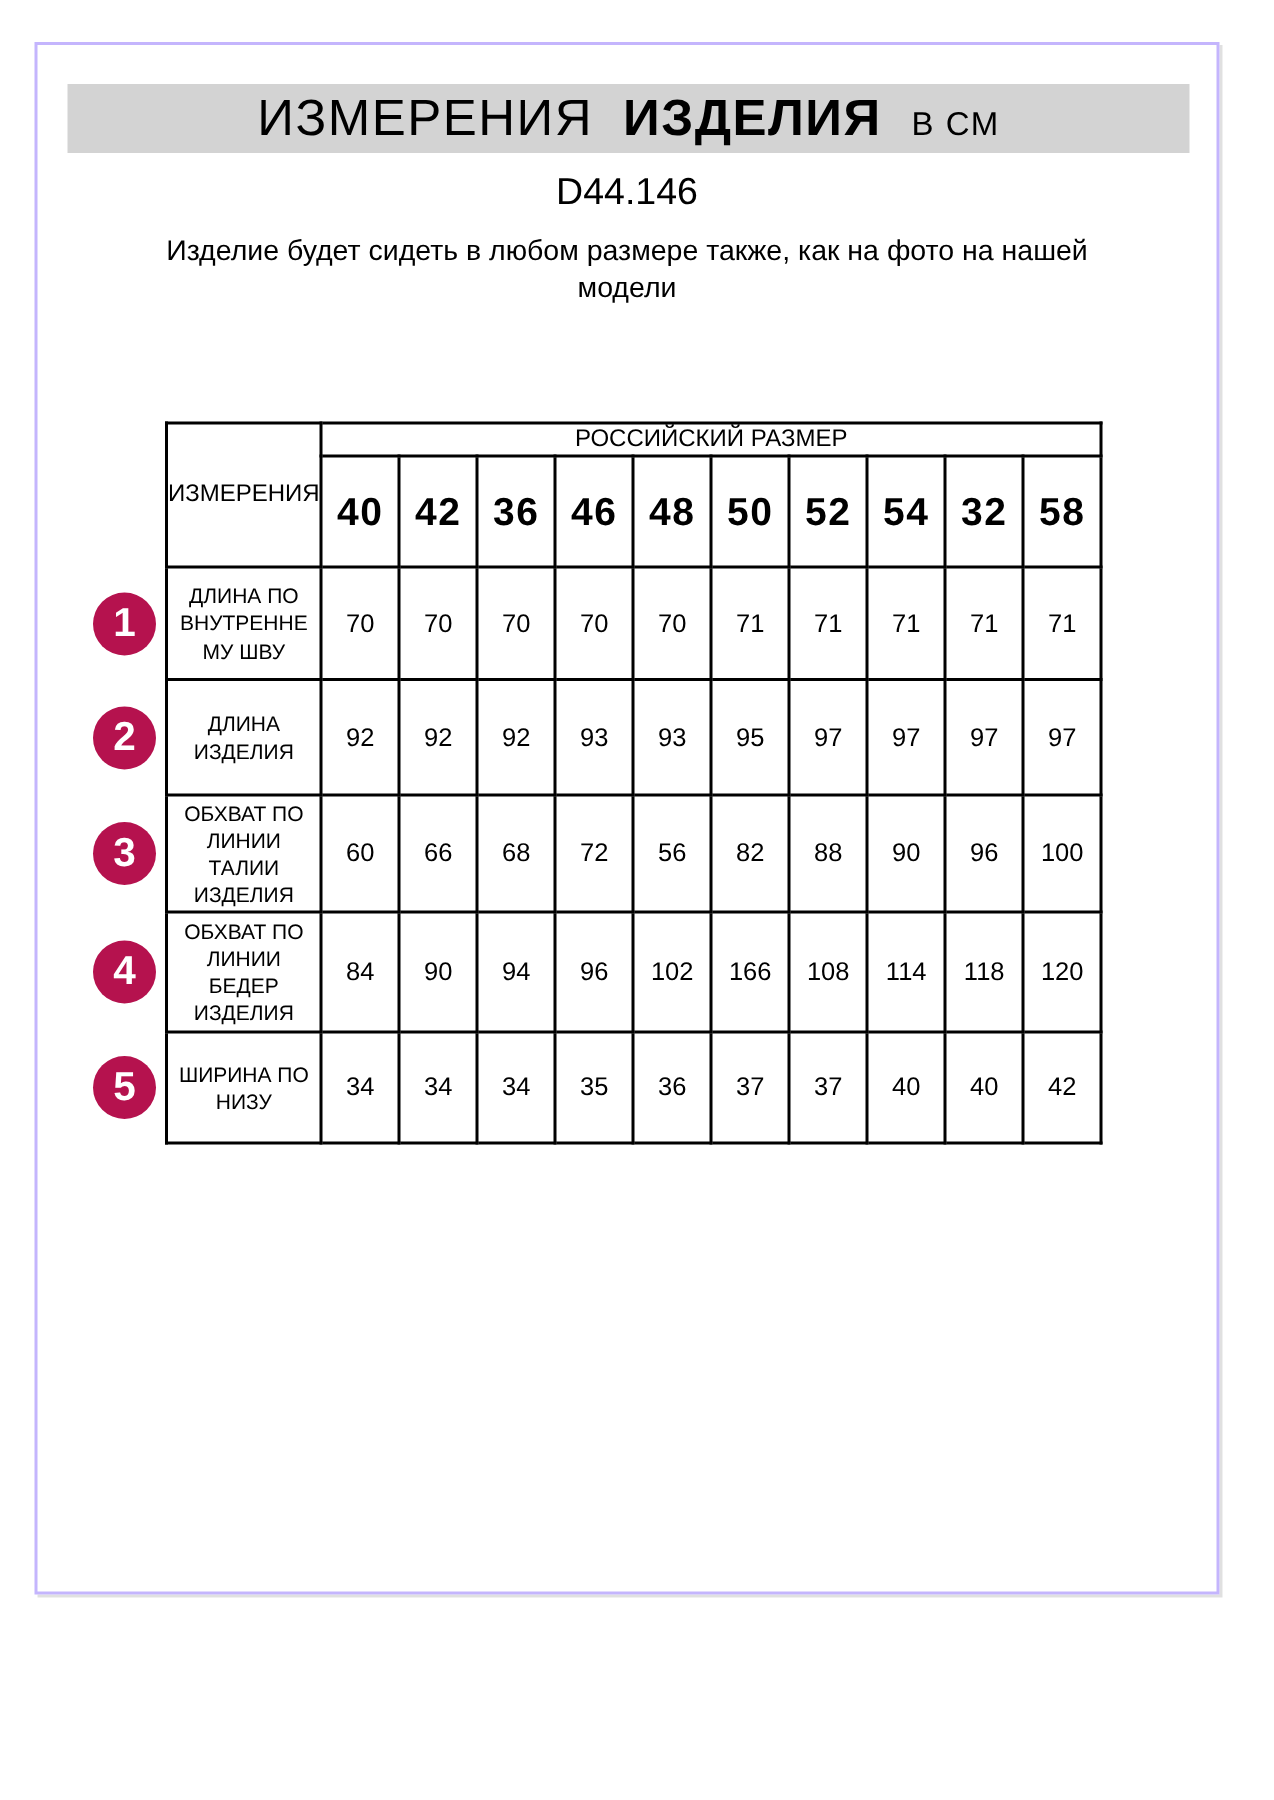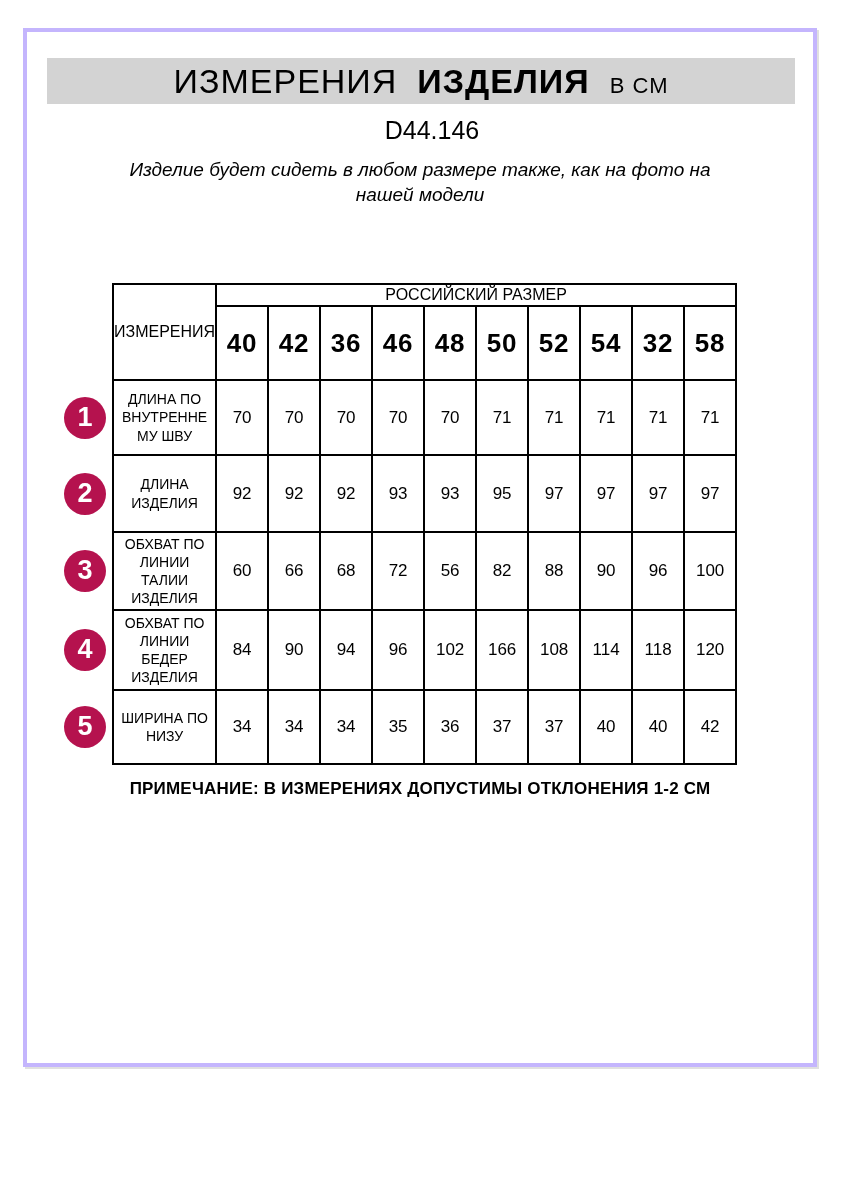--- a/index.html
+++ b/index.html
@@ -12,21 +12,21 @@
     background:#fff;
     position:relative;
     font-family:"Liberation Sans", sans-serif;
     color:#000;
     overflow:hidden;
   }
   .frame{
     position:absolute;
     left:23px;top:28px;
     width:786px;height:1031px;
-    border:4px solid #c4b5fd;
+    border:2px solid #c4b5fd;
     box-shadow:2px 2px 0 rgba(0,0,0,0.12);
     background:#fff;
   }
   .banner{
     position:absolute;
     left:20px;top:26px;
     width:748px;height:46px;
     background:var(--banner);
     display:flex;
     align-items:baseline;
@@ -37,31 +37,30 @@
   }
   .title-regular{font-size:34px;font-weight:normal;letter-spacing:1px;}
   .title-bold{font-size:34px;font-weight:bold;letter-spacing:1px;}
   .title-unit{font-size:22px;font-weight:normal;letter-spacing:1px;}
   .model{
     position:absolute;
     left:0;top:84px;
     width:100%;
     text-align:center;
     font-size:25px;
-    padding-left:12px;
   }
   .para{
     position:absolute;
     left:0;right:0;
     margin:0 auto;
     text-align:center;
     font-size:19px;
     line-height:1.32;
   }
-  .para1{top:125px;max-width:640px;font-style:italic;}
+  .para1{top:125px;max-width:640px;}
   .para2{top:186px;max-width:560px;}
   .size-table{
     position:absolute;
     left:85px;top:251px;
     border-collapse:collapse;
     table-layout:fixed;
   }
   .size-table th,.size-table td{
     border:2px solid #000;
     text-align:center;
@@ -222,15 +221,14 @@
           <td>36</td>
           <td>37</td>
           <td>37</td>
           <td>40</td>
           <td>40</td>
           <td>42</td>
         </tr>
       </tbody>
   </table>
 
-  <div class="note">ПРИМЕЧАНИЕ: В ИЗМЕРЕНИЯХ ДОПУСТИМЫ ОТКЛОНЕНИЯ 1-2 СМ</div>
 
 </div>
 
 </body></html>

